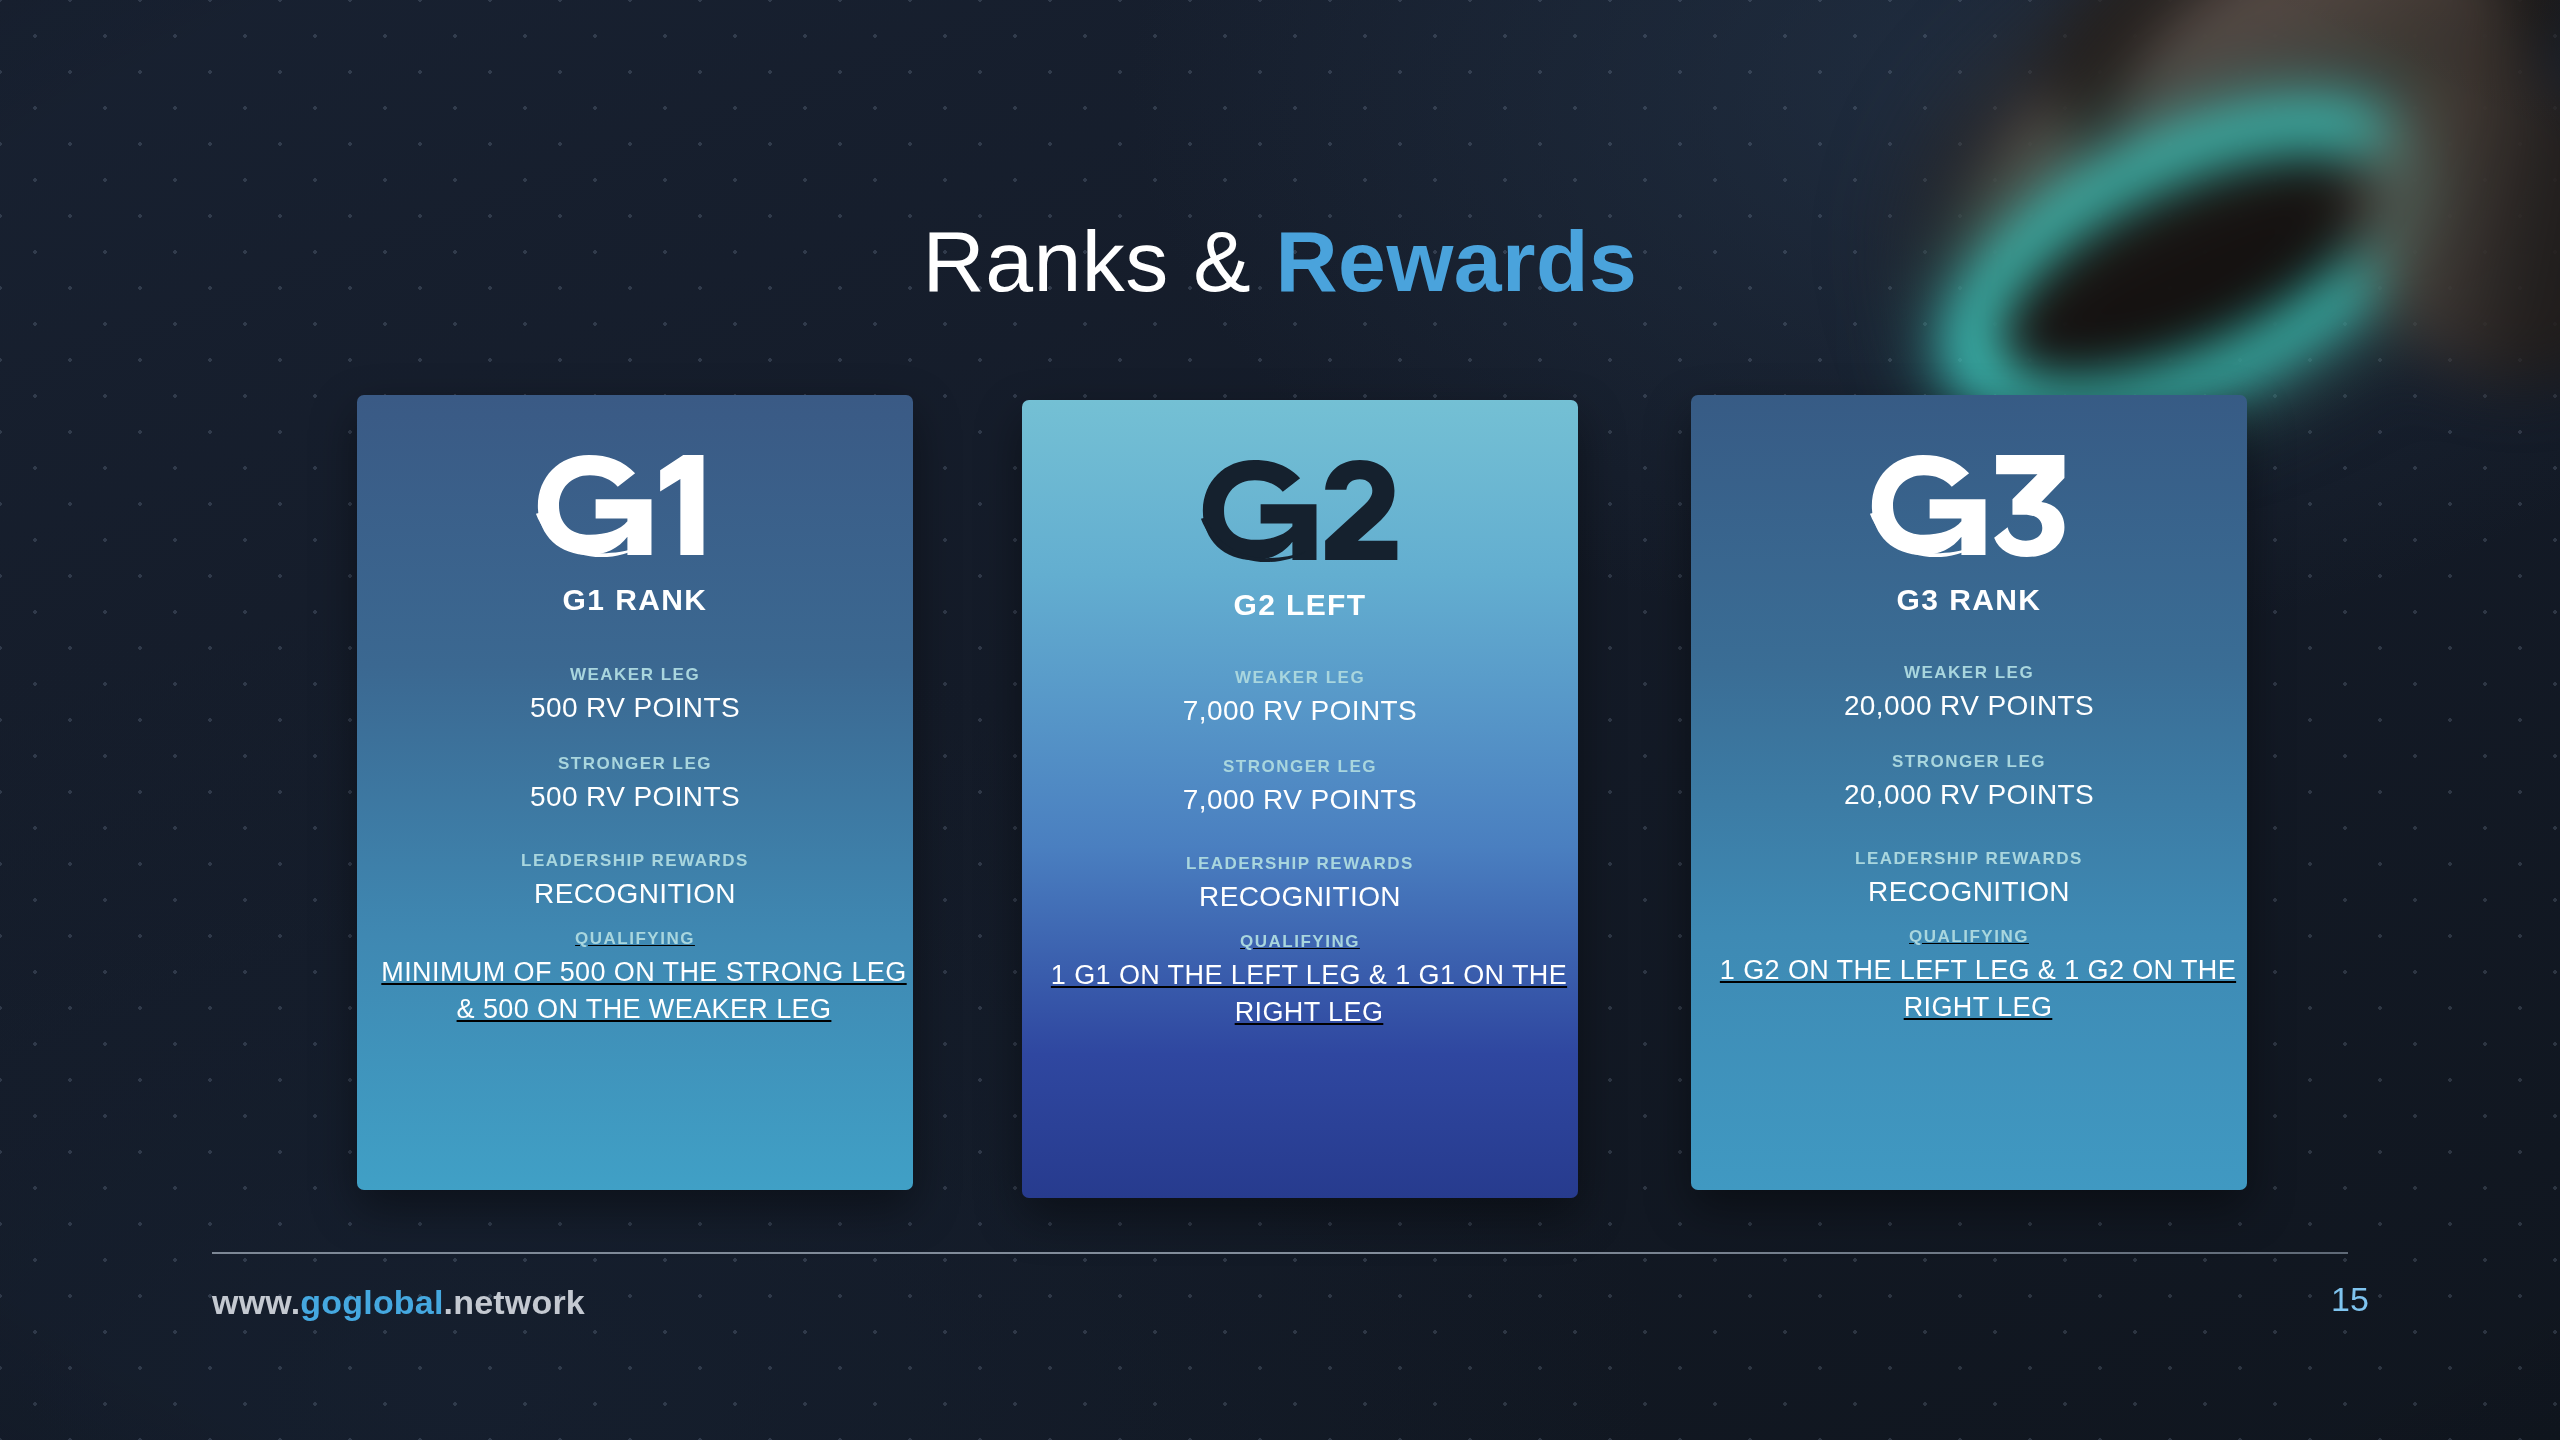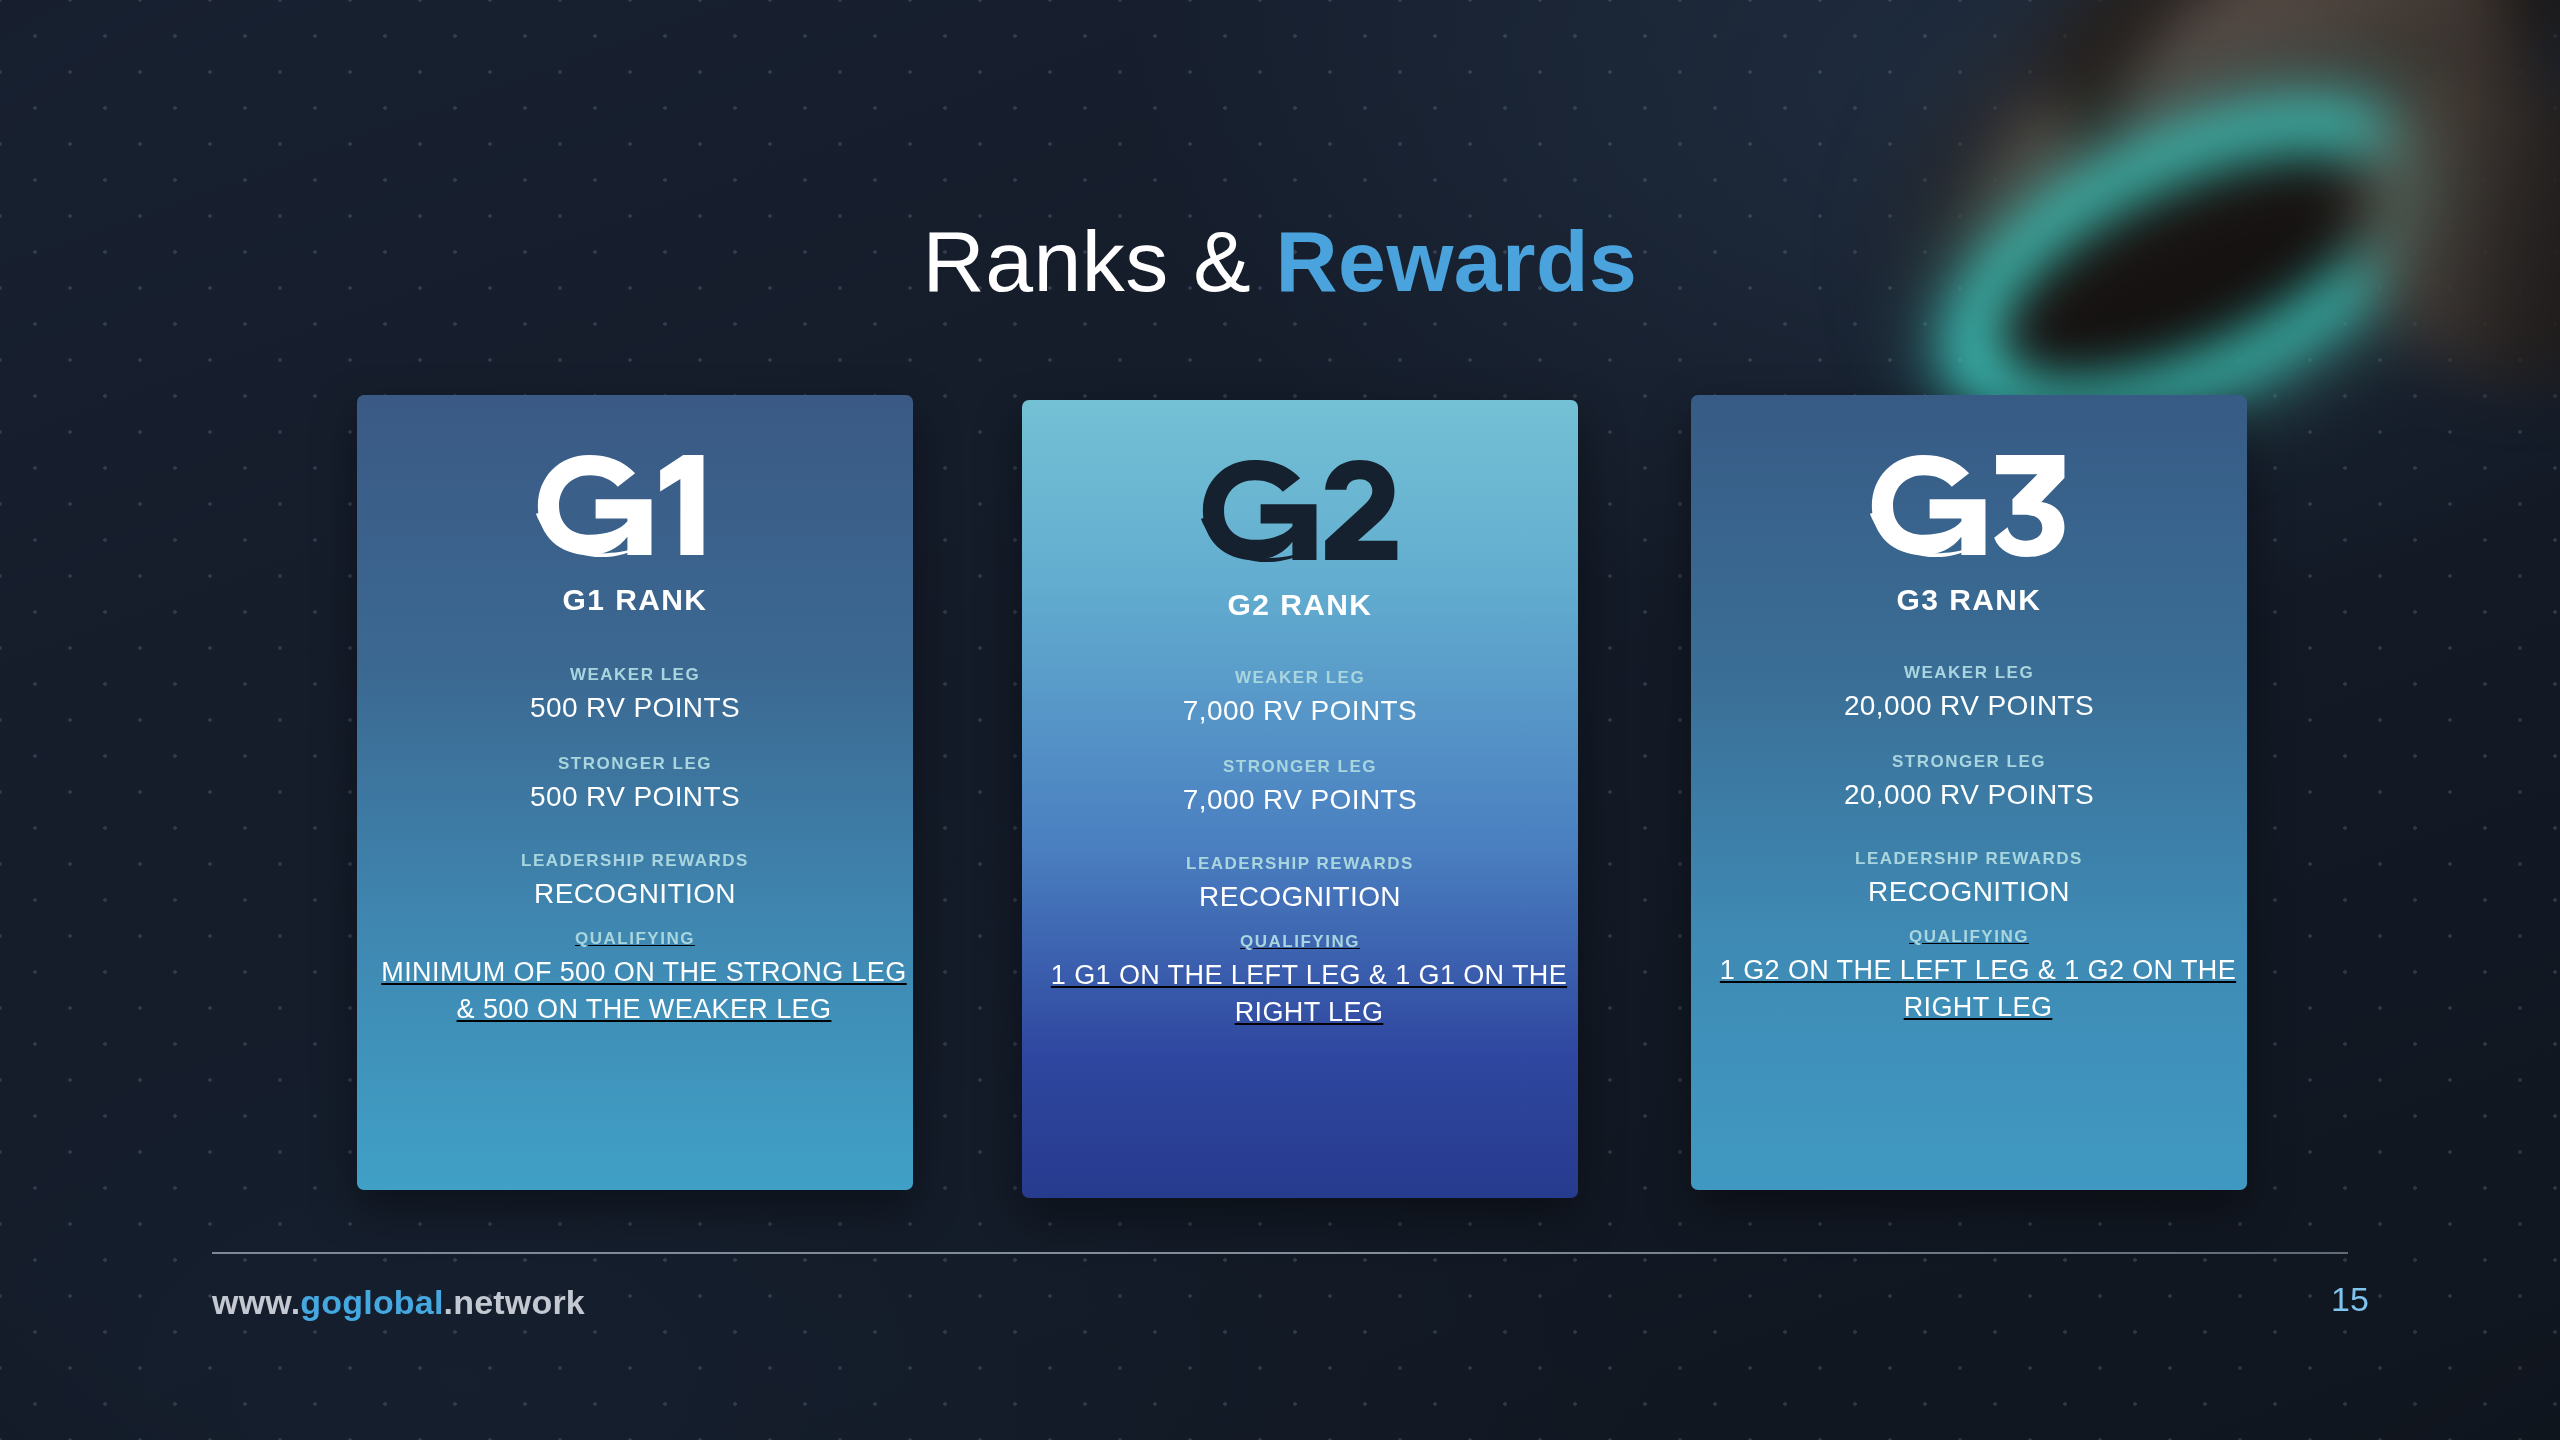--- a/index.html
+++ b/index.html
@@ -265,21 +265,21 @@
     <div class="card card-2">
       <div class="logo">
         <svg viewBox="0 0 210 108" xmlns="http://www.w3.org/2000/svg" aria-hidden="true">
           <g fill="#15212e">
             <path d="M57 2 C26 2 4 25 4 55 C4 85 26 106 57 106 C74 106 88 99 97 87 L97 106 L122 106 L122 48 L64 48 L64 68 L97 68 L97 71 C90 80 75 85 58 85 C37 85 26 72 26 55 C26 37 38 23 58 23 C70 23 80 27 87 35 L105 21 C93 8 77 2 57 2 Z"></path>
             <path d="M2 63 C12 90 38 108 70 108 C86 108 100 104 111 97 C97 102 83 104 70 104 C42 104 18 88 6 62 Z"></path>
             <path d="M167 2 C146 2 132 15 131 33 L153 33 C154 26 159 22 167 22 C175 22 180 27 180 34 C180 40 176 45 167 53 L131 86 L131 106 L206 106 L206 86 L165 86 L184 69 C198 57 203 47 203 34 C203 15 189 2 167 2 Z"></path>
           </g>
         </svg>
       </div>
-      <div class="rank-title">G2 RANK</div>
+      <div class="rank-title">G2 LEFT</div>
 
       <div class="field f-weaker">
         <div class="field-label">WEAKER LEG</div>
         <div class="field-value">7,000 RV POINTS</div>
       </div>
 
       <div class="field f-stronger">
         <div class="field-label">STRONGER LEG</div>
         <div class="field-value">7,000 RV POINTS</div>
       </div>

